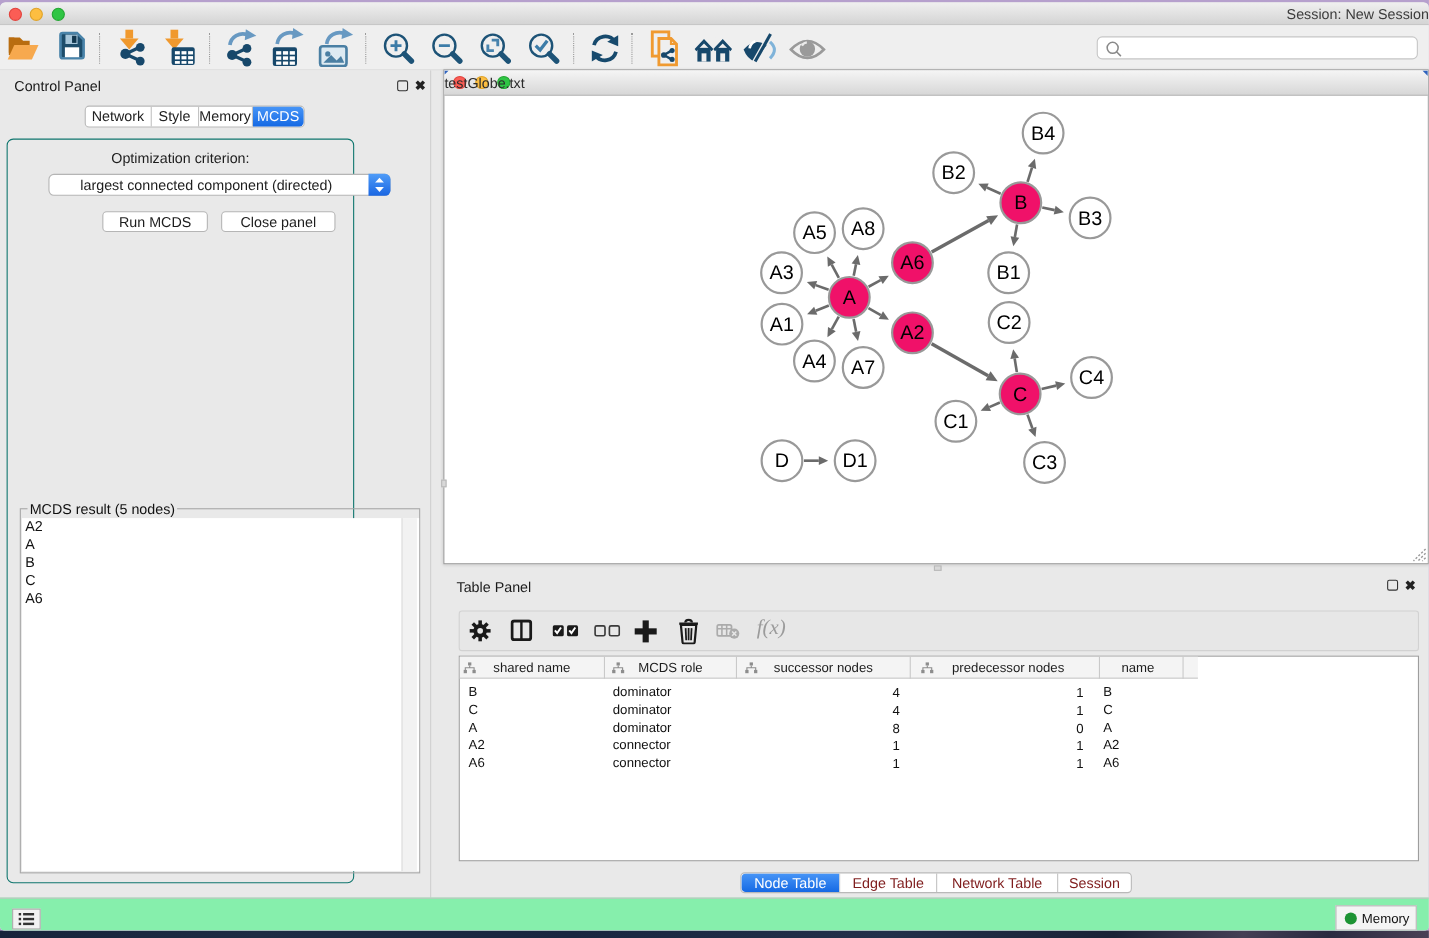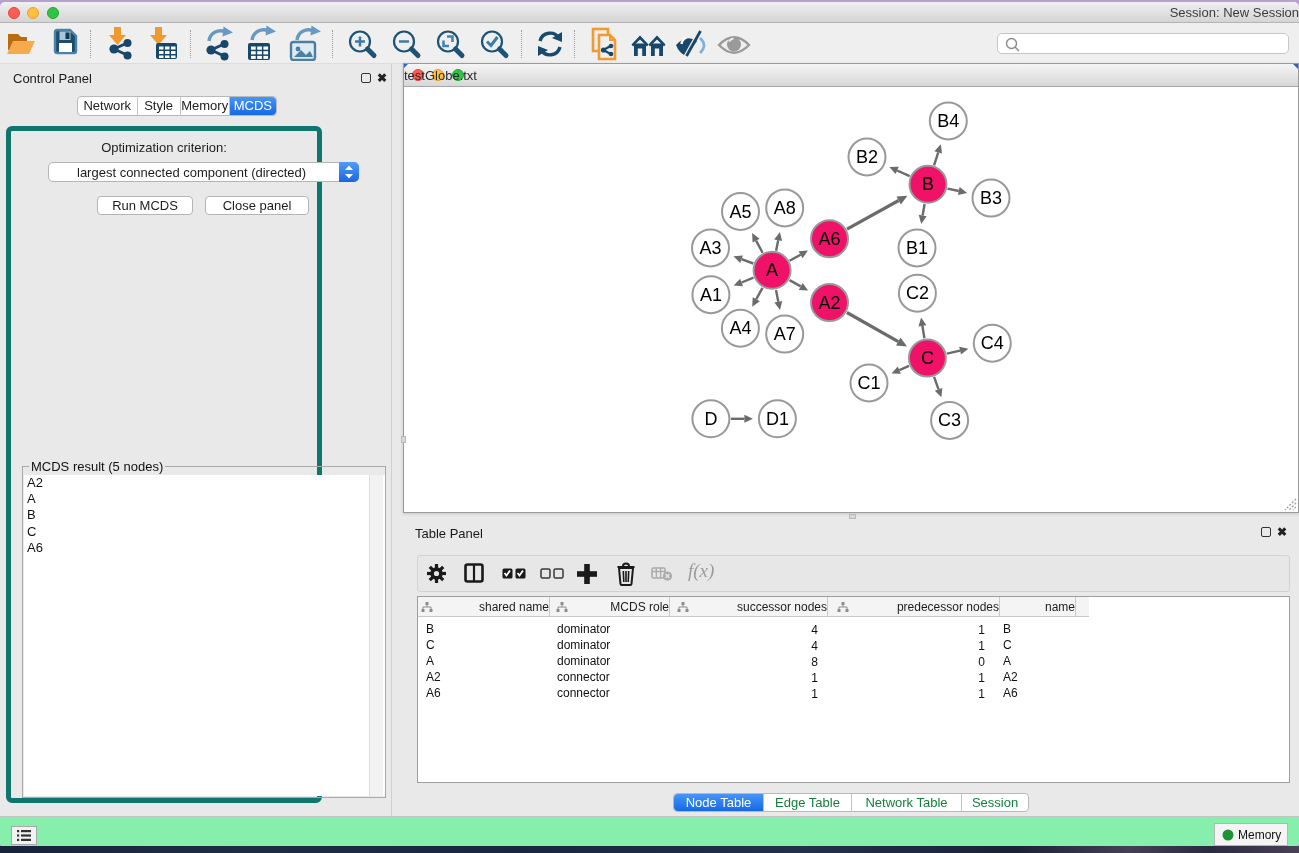--- a/index.html
+++ b/index.html
@@ -14,45 +14,45 @@
 #statusbar{position:absolute;left:0;top:814px;width:1299px;height:30px;background:#86efac;border-top:1px solid #c4c4c4}
 #deskbottom{position:absolute;left:0;top:846px;width:1299px;height:7px;background:linear-gradient(90deg,#17233b,#1e2c44 18%,#192640 40%,#23304a 62%,#1a2236 78%,#453f55 87%,#2a2a40 93%,#4a4156 100%)}
 
 #cp{position:absolute;left:0;top:62px;width:392px;height:752px;background:#e9e9e9;border-right:1px solid #d0d0d0}
 #cptitle{position:absolute;left:13px;top:7px;font-size:13px;color:#1a1a1a}
 .winbtn-sq{position:absolute;top:9px;width:10px;height:10px;border:1.5px solid #333;border-radius:2px}
 .winbtn-x{position:absolute;top:7px;font-size:12px;font-weight:bold;color:#222}
 #cptabs{position:absolute;left:77px;top:32px;width:200px;height:20px;background:#fff;border:1px solid #b9b9b9;border-radius:4px;display:flex}
 #cptabs .tab{font-size:13px;color:#222;text-align:center;line-height:18px;border-right:1px solid #c3c3c3}
 #cptabs .tab.sel{background:linear-gradient(#4795f7,#1569e4);color:#fff;border:none;border-radius:0 4px 4px 0}
-#cppanel{position:absolute;left:6px;top:62px;width:316px;height:677px;border:5px solid #0f766e;border-radius:6px}
+#cppanel{position:absolute;left:6px;top:62px;width:316px;height:677px;border:1px solid #0f766e;border-radius:6px}
 #optlabel{position:absolute;left:0;top:9px;width:100%;text-align:center;font-size:13px;color:#1d1d1d}
 #dropdown{position:absolute;left:37px;top:31px;width:311px;height:20px;background:#fff;border:1px solid #b5b5b5;border-radius:5px}
 #dropdown .dtext{position:absolute;left:28px;top:2px;font-size:13px;color:#1d1d1d}
 #dropdown .dbtn{position:absolute;right:-1px;top:-1px;width:20px;height:20px;background:linear-gradient(#4f9cf8,#1a66e2);border-radius:0 5px 5px 0}
 .btn{position:absolute;height:19px;background:#fff;border:1px solid #b5b5b5;border-radius:4px;font-size:13px;color:#1d1d1d;text-align:center;line-height:17px}
 #groupbox{position:absolute;left:11px;top:335px;width:364px;height:332px;border:1px solid #a9a9a9}
 #gblabel{position:absolute;left:6px;top:-8px;background:#e9e9e9;font-size:13px;color:#111;padding:0 2px;z-index:3}
 #gblist{position:absolute;left:1px;top:8px;width:361px;height:321px;background:#fff;font-size:13px;color:#111}
 #gblist .row{padding-left:3px;height:16.2px;line-height:16px}
 #gbscroll{position:absolute;right:2px;top:0;width:14px;height:321px;background:#f2f2f2;border-left:1px solid #dcdcdc}
 
 #netwin{position:absolute;left:403px;top:61px;width:896px;height:450px;background:#fff;border:1px solid #9a9a9a;box-shadow:0 1px 3px rgba(0,0,0,.15)}
 #nettitle{position:absolute;left:0;top:0;width:100%;height:23px;background:linear-gradient(#f5f5f5,#d7d7d7);border-bottom:1px solid #a8a8a8}
 #nettitletext{position:absolute;left:0;top:4px;width:100%;font-size:13px;color:#2b2b2b}
 
 #tablepanel{position:absolute;left:404px;top:517px;width:895px;height:295px}
 #tptitle{position:absolute;left:11px;top:7px;font-size:13px;color:#1a1a1a}
 #tptools{position:absolute;left:13px;top:36px;width:873px;height:37px;background:#e7e7e7;border:1px solid #d2d2d2;border-radius:3px}
 #tptable{position:absolute;left:13px;top:77px;width:873px;height:187px;background:#fff;border:1px solid #9e9e9e}
 #thead{position:absolute;left:0;top:0;width:671px;height:20px;background:#f4f4f4;border-bottom:1px solid #c8c8c8;font-size:12px;color:#1d1d1d}
-.hcell{position:absolute;top:0;height:20px;border-right:1px solid #c9c9c9;text-align:right;line-height:20px}
+.hcell{position:absolute;top:0;height:20px;border-right:1px solid #c9c9c9;text-align:center;line-height:20px}
 .trow{position:absolute;font-size:12px;color:#111;height:16px;line-height:16px}
 #tabsbottom{position:absolute;left:269px;top:274px;height:19px;display:flex;background:#fff;border:1px solid #b9b9b9;border-radius:4px}
-#tabsbottom .tab{font-size:13px;color:#15803d;text-align:center;line-height:17px;border-right:1px solid #c3c3c3;padding:0 10px}
+#tabsbottom .tab{font-size:13px;color:#7f1d1d;text-align:center;line-height:17px;border-right:1px solid #c3c3c3;padding:0 10px}
 #tabsbottom .tab.sel{background:linear-gradient(#4795f7,#1569e4);color:#fff;border-radius:4px 0 0 4px}
 #memorybtn{position:absolute;left:1214px;top:6px;width:74px;height:23px;background:#f4f4f4;border:1px solid #b6b6b6;font-size:12px;color:#111}
 #listbtn{position:absolute;left:11px;top:9px;width:26px;height:19px;background:#f2f2f2;border:1px solid #a9a9a9}
 </style></head>
 <body>
 <div id="deskbottom"></div>
 <div id="app">
 <div id="titlebar">
   <div class="tl" style="left:8px;background:#fb5d55;border:1px solid #e2443e"></div>
   <div class="tl" style="left:27px;background:#fdbe41;border:1px solid #e0a42a"></div>

